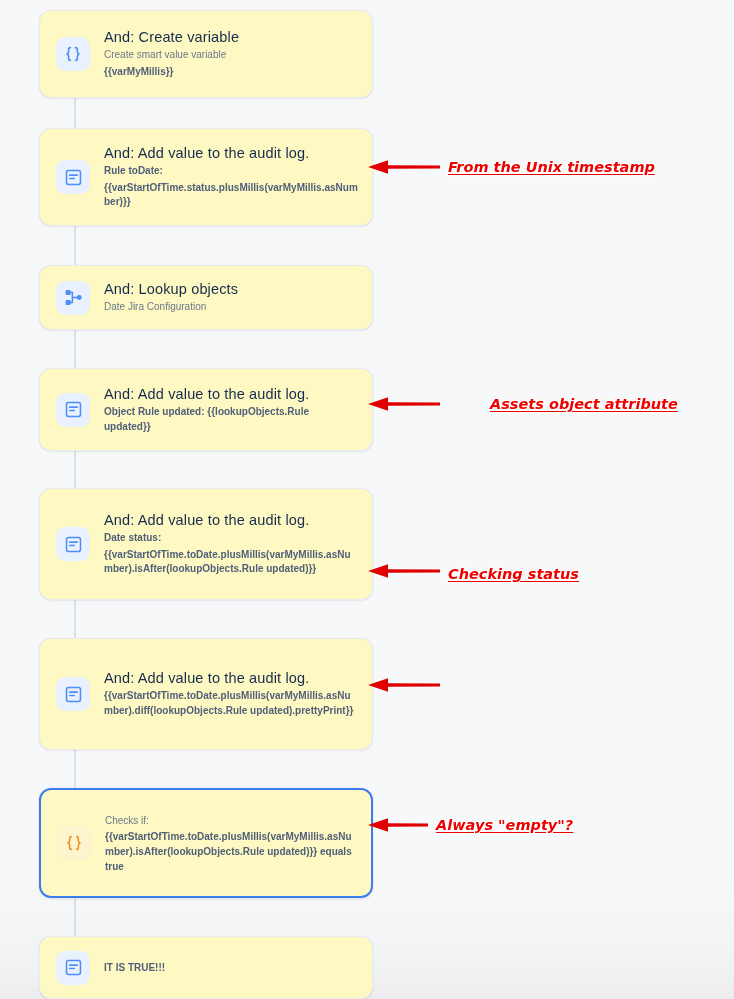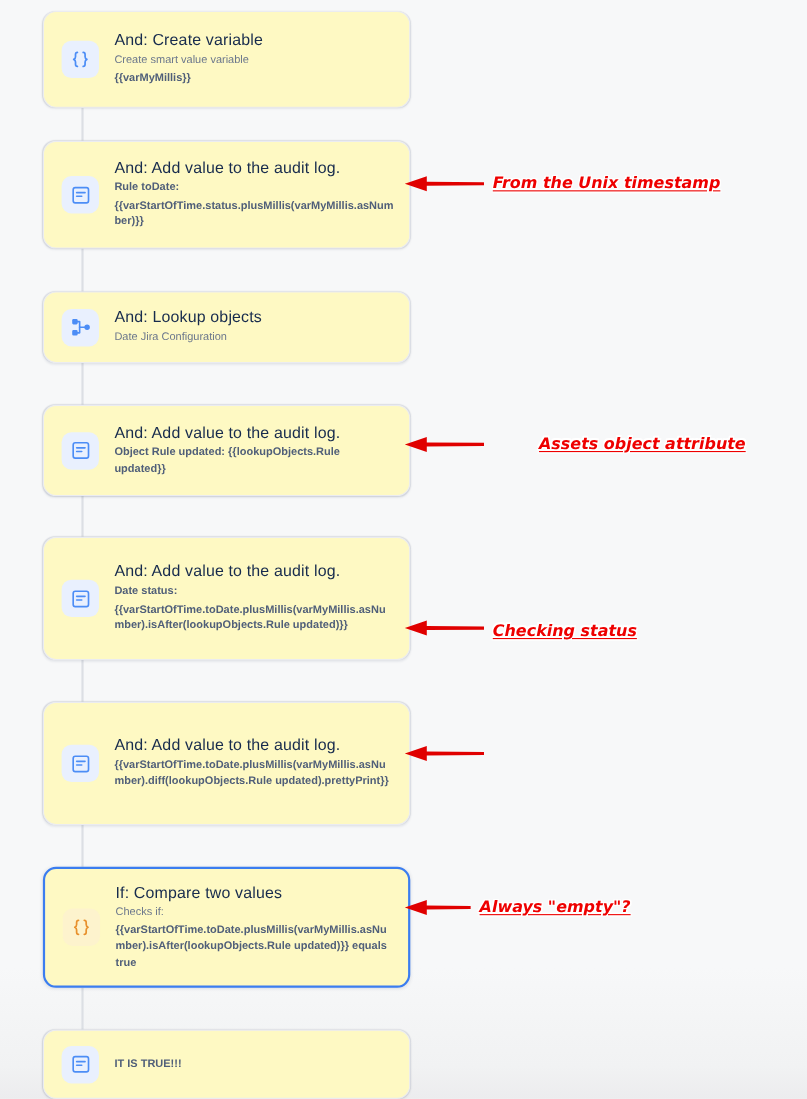--- a/index.html
+++ b/index.html
@@ -212,21 +212,20 @@
       </div>
     </div>
     <div class="card selected" style="top: 788px; min-height: 110px;">
       <div class="icon-box amber">
         <svg width="18" height="18" viewBox="0 0 24 24" fill="none" stroke="#e8912d" stroke-width="2.1" stroke-linecap="round" stroke-linejoin="round">
           <path d="M8.5 3.5C6.6 3.5 6.2 4.6 6.2 6.1v2.6c0 1.6-.7 2.6-2.2 3.3 1.5.7 2.2 1.7 2.2 3.3v2.6c0 1.5.4 2.6 2.3 2.6"></path>
           <path d="M15.5 3.5c1.9 0 2.3 1.1 2.3 2.6v2.6c0 1.6.7 2.6 2.2 3.3-1.5.7-2.2 1.7-2.2 3.3v2.6c0 1.5-.4 2.6-2.3 2.6"></path>
         </svg>
       </div>
       <div class="card-body">
-        <div class="card-title">If: Compare two values</div>
         <div class="card-sub">Checks if:</div>
         <div class="card-sub bold-dark">{{varStartOfTime.toDate.plusMillis(varMyMillis.asNumber).isAfter(lookupObjects.Rule updated)}} equals true</div>
       </div>
     </div>
     <div class="card" style="top: 936px; min-height: 63px;">
       <div class="icon-box">
         <svg width="19" height="19" viewBox="0 0 24 24" fill="none" stroke="#4c8df6" stroke-width="1.9" stroke-linecap="round" stroke-linejoin="round">
           <rect x="3.2" y="3.2" width="17.6" height="17.6" rx="2.4"></rect>
           <line x1="7.2" y1="9" x2="16.8" y2="9"></line>
           <line x1="7.2" y1="13.2" x2="13" y2="13.2"></line>

